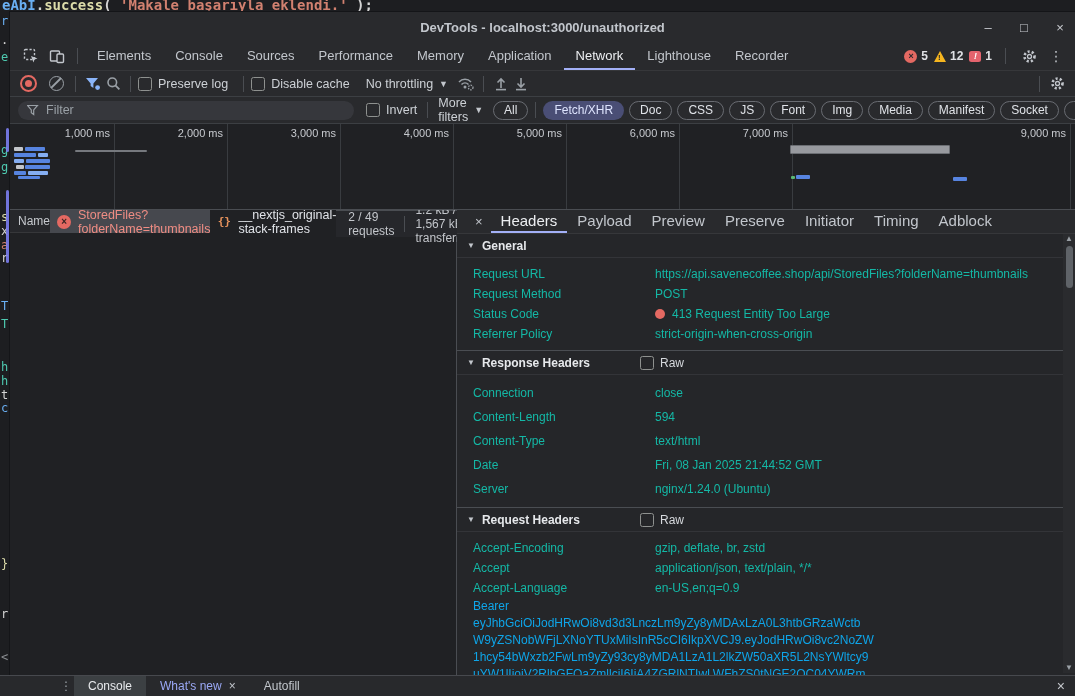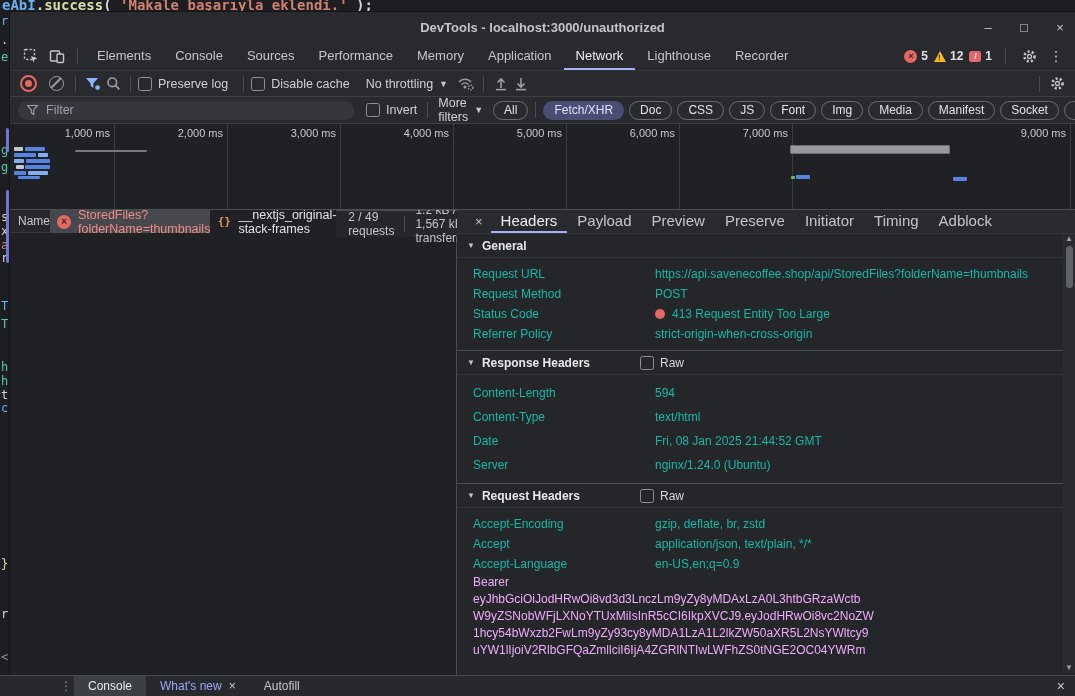--- a/index.html
+++ b/index.html
@@ -84,21 +84,21 @@
   .sec-head .rawwrap{position:absolute;left:183px;display:flex;align-items:center;font-weight:normal;color:#d6d9dd}
   .kvrow{display:grid;grid-template-columns:182px 1fr;padding-left:16px;align-items:center}
   .kvrow .k{color:#14b8a6}
   .kvrow .v{color:#14b8a6;white-space:nowrap;overflow:hidden}
   .h20{height:20px}.h24{height:24px}
   .statusdot{display:inline-block;width:10px;height:10px;border-radius:50%;background:#e46962;margin-right:7px;vertical-align:-1px}
   .sec-gap{height:6px}
   .sec-divider{border-top:1px solid #4a4d52}
   .authrow{display:grid;grid-template-columns:182px 1fr;padding-left:16px;align-items:start}
   .authrow .k{color:#c3c7cd;line-height:17px}
-  .authrow .v div{line-height:17px;color:#f0abfc;white-space:nowrap}
+  .authrow .v div{line-height:17px;color:#0ea5e9;white-space:nowrap}
   
   .dscroll{position:absolute;right:0;top:24px;bottom:2px;width:12px;display:flex;flex-direction:column;align-items:center;background:#2a2b2e}
   .dscroll .arr{color:#9aa0a6;font-size:8px;line-height:10px;flex:none}
   .dscroll .thumb{width:7px;height:42px;border-radius:4px;background:#5f6368;margin-top:2px}
   .dscroll .spacer{flex:1}
   
   .drawer{position:absolute;left:0;bottom:0;width:1075px;height:21px;background:#28292c;border-top:1px solid #47494e;box-sizing:border-box;display:flex;align-items:stretch;z-index:3;font-size:12px}
   .drawer .menu{width:16px;margin-left:58px;display:flex;align-items:center;justify-content:center;color:#9aa0a6;font-size:12px}
   .dr-tab{display:flex;align-items:center;padding:0 14px;color:#c2c6cc;gap:7px}
   .dr-tab.active{background:#3c4043;color:#e8eaed}
@@ -454,20 +454,24 @@
           <div class="sec-head sec-divider">
             <span class="disc">▼</span>
             <span>Response Headers</span>
             <span class="rawwrap">
                 <span class="cb"></span>
                 <span>Raw</span>
               </span>
           </div>
           <div class="sec-gap"></div>
           <div class="kvrow h24">
+              <span class="k">Connection</span>
+              <span class="v">close</span>
+            </div>
+          <div class="kvrow h24">
               <span class="k">Content-Length</span>
               <span class="v">594</span>
             </div>
           <div class="kvrow h24">
               <span class="k">Content-Type</span>
               <span class="v">text/html</span>
             </div>
           <div class="kvrow h24">
               <span class="k">Date</span>
               <span class="v">Fri, 08 Jan 2025 21:44:52 GMT</span>

